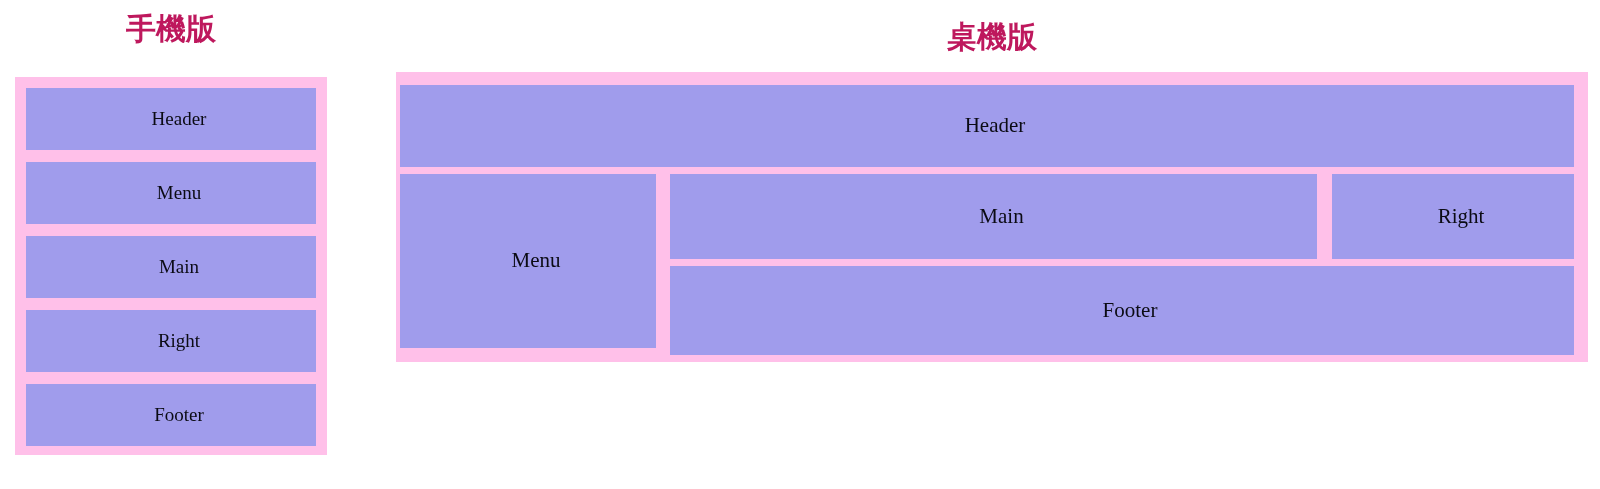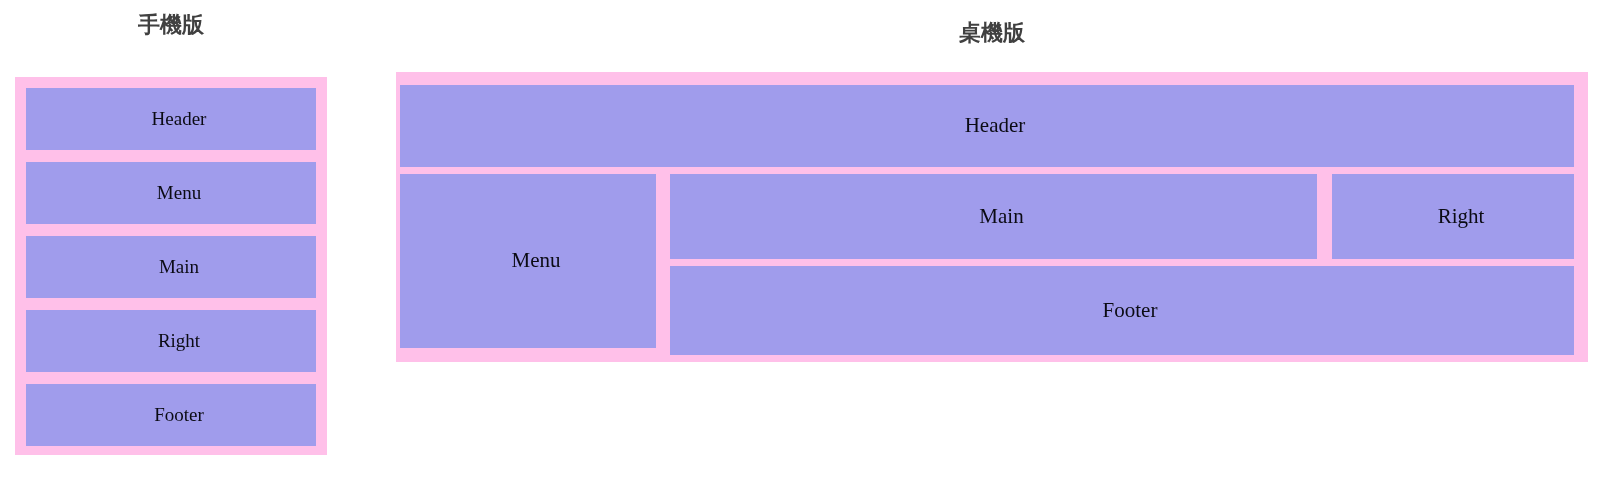--- a/index.html
+++ b/index.html
@@ -15,23 +15,23 @@
     overflow: hidden;
     font-family: "Liberation Serif", "DejaVu Serif", serif;
   }
 
   
   .panel-title {
     position: absolute;
     margin: 0;
     font-family: "Liberation Sans", "DejaVu Sans", sans-serif;
     font-weight: bold;
-    font-size: 22px;
+    font-size: 30px;
     line-height: 1;
-    color: #404040;
+    color: #be185d;
     white-space: nowrap;
     text-align: center;
   }
   #mobile-title  { left: 0px;   top: 14px; width: 342px;  }
   #desktop-title { left: 396px; top: 22px; width: 1192px; }
 
   
   .frame {
     position: absolute;
     background: var(--frame-bg, #ffc0e9);

